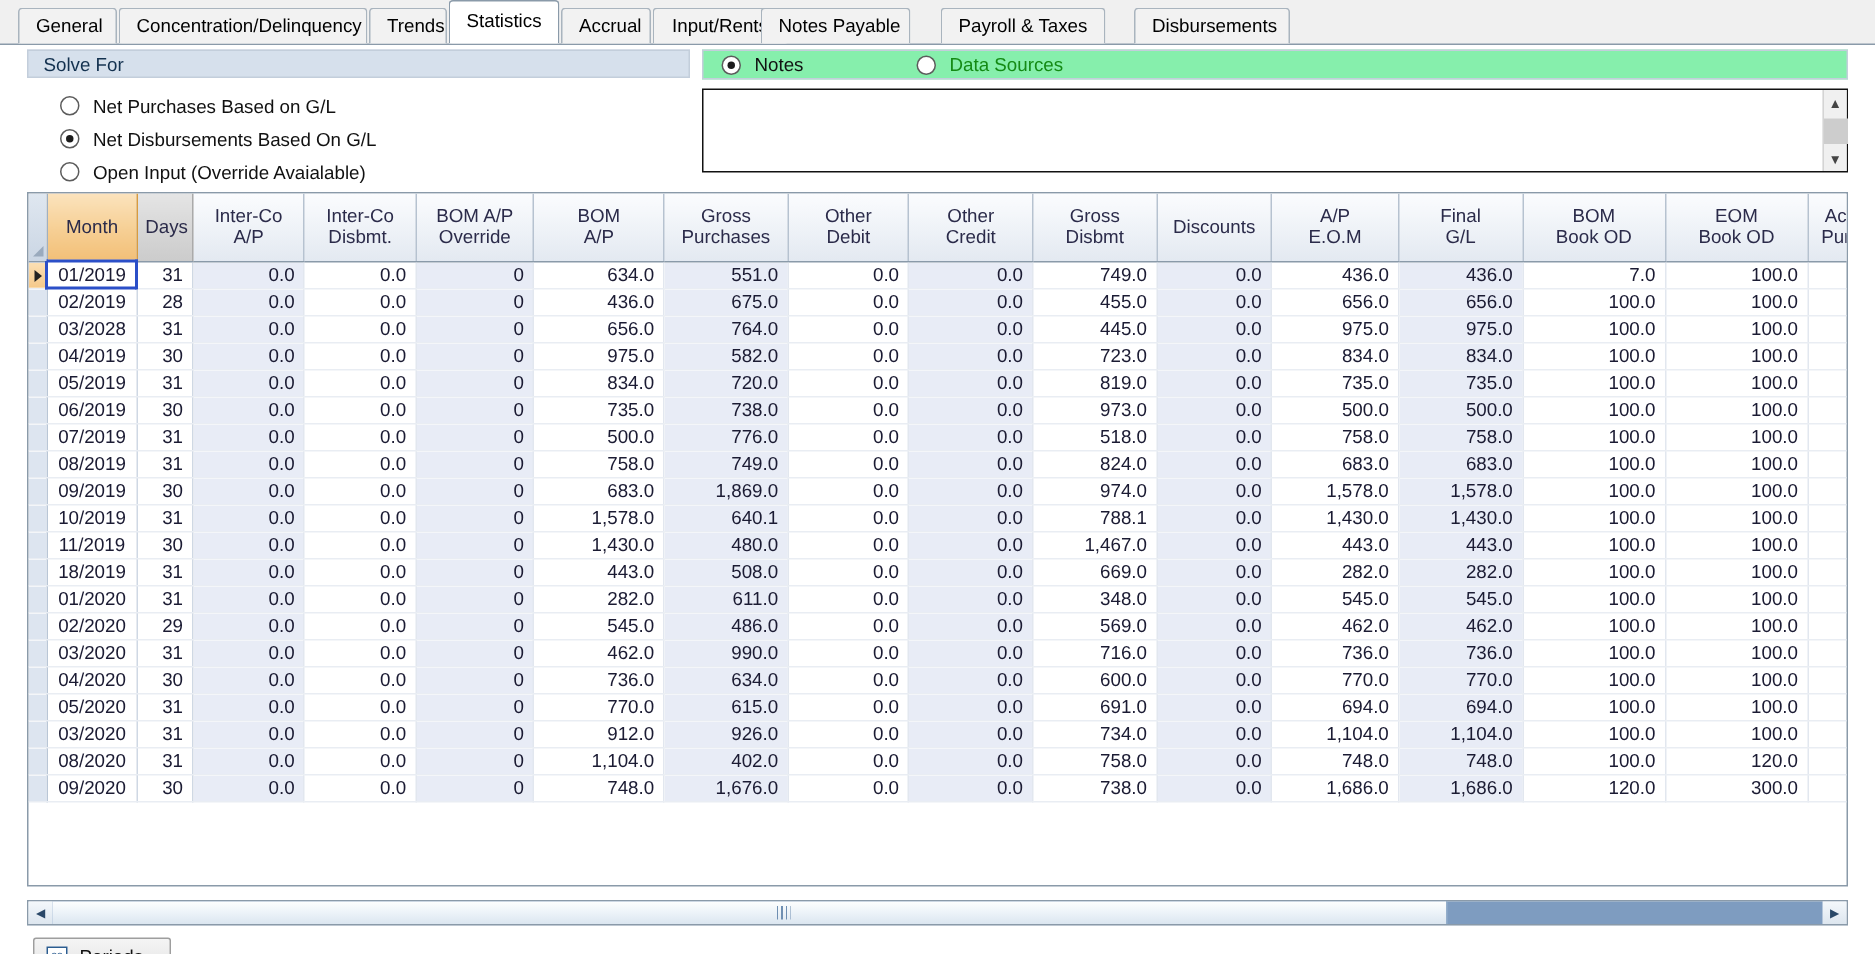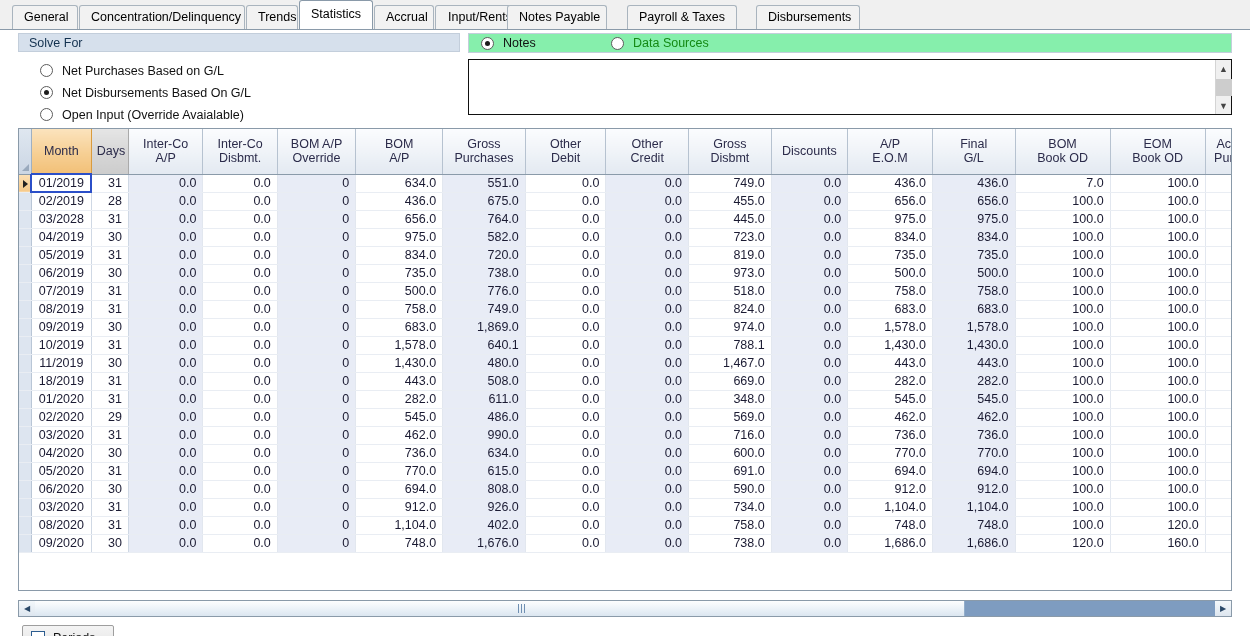--- a/index.html
+++ b/index.html
@@ -680,39 +680,20 @@
             <td class="" style="width: 80px;">691.0</td>
             <td class="shade" style="width: 74px;">0.0</td>
             <td class="" style="width: 82px;">694.0</td>
             <td class="shade" style="width: 80px;">694.0</td>
             <td class="" style="width: 92px;">100.0</td>
             <td class="" style="width: 92px;">100.0</td>
             <td class="" style="width: 36px;"></td>
           </tr>
           <tr class="">
             <td class="sel-col"></td>
-            <td class="monthcell" style="width: 58px;">06/2020</td>
-            <td class="dayscell" style="width: 36px;">30</td>
-            <td class="shade" style="width: 72px;">0.0</td>
-            <td class="" style="width: 72px;">0.0</td>
-            <td class="shade" style="width: 76px;">0</td>
-            <td class="" style="width: 84px;">694.0</td>
-            <td class="shade" style="width: 80px;">808.0</td>
-            <td class="" style="width: 78px;">0.0</td>
-            <td class="shade" style="width: 80px;">0.0</td>
-            <td class="" style="width: 80px;">590.0</td>
-            <td class="shade" style="width: 74px;">0.0</td>
-            <td class="" style="width: 82px;">912.0</td>
-            <td class="shade" style="width: 80px;">912.0</td>
-            <td class="" style="width: 92px;">100.0</td>
-            <td class="" style="width: 92px;">100.0</td>
-            <td class="" style="width: 36px;"></td>
-          </tr>
-          <tr class="">
-            <td class="sel-col"></td>
             <td class="monthcell" style="width: 58px;">03/2020</td>
             <td class="dayscell" style="width: 36px;">31</td>
             <td class="shade" style="width: 72px;">0.0</td>
             <td class="" style="width: 72px;">0.0</td>
             <td class="shade" style="width: 76px;">0</td>
             <td class="" style="width: 84px;">912.0</td>
             <td class="shade" style="width: 80px;">926.0</td>
             <td class="" style="width: 78px;">0.0</td>
             <td class="shade" style="width: 80px;">0.0</td>
             <td class="" style="width: 80px;">734.0</td>
@@ -751,21 +732,21 @@
             <td class="shade" style="width: 76px;">0</td>
             <td class="" style="width: 84px;">748.0</td>
             <td class="shade" style="width: 80px;">1,676.0</td>
             <td class="" style="width: 78px;">0.0</td>
             <td class="shade" style="width: 80px;">0.0</td>
             <td class="" style="width: 80px;">738.0</td>
             <td class="shade" style="width: 74px;">0.0</td>
             <td class="" style="width: 82px;">1,686.0</td>
             <td class="shade" style="width: 80px;">1,686.0</td>
             <td class="" style="width: 92px;">120.0</td>
-            <td class="" style="width: 92px;">160.0</td>
+            <td class="" style="width: 92px;">300.0</td>
             <td class="" style="width: 36px;"></td>
           </tr>
         </tbody>
     </table>
   </div>
 
   <div id="hsb">
     <div class="hsb-btn">◀</div>
     <div id="hsb-track">
       <div id="hsb-thumb">

